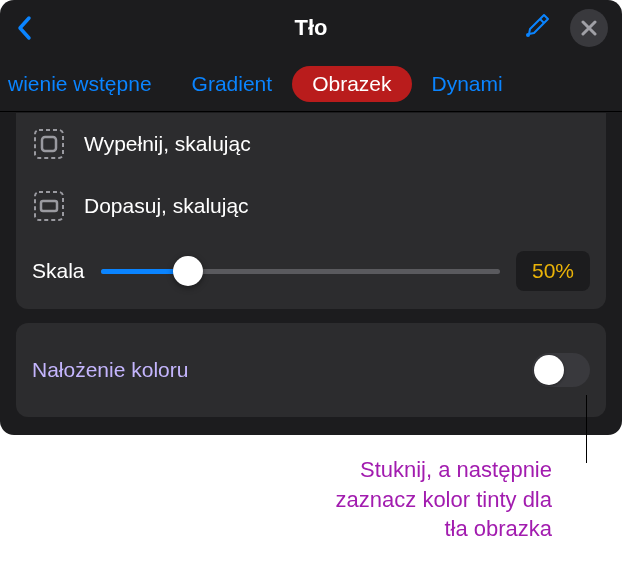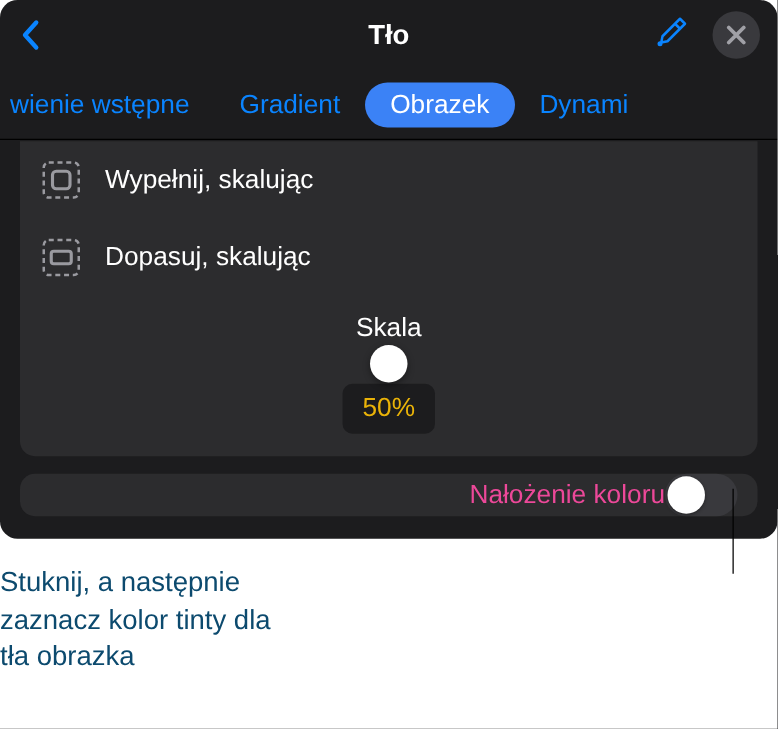--- a/index.html
+++ b/index.html
@@ -83,21 +83,21 @@
       cursor: pointer;
     }
     .tab.partial-left {
       padding-left: 6px;
       text-align: center;
     }
     .tab.partial-right {
       padding-right: 6px;
     }
     .tab.active {
-      background: #3b82f6;
+      background: #b91c1c;
       color: #fff;
     }
     .content {
       padding: 0 16px 18px 16px;
     }
     .card {
       background: #2c2c2e;
       border-radius: 12px;
       margin-top: 14px;
     }
@@ -117,21 +117,20 @@
       justify-content: center;
       flex-shrink: 0;
     }
     .scale-row {
       display: flex;
       align-items: center;
       padding: 14px 16px 18px 16px;
       gap: 16px;
       color: #fff;
       font-size: 21px;
-      flex-direction: column;
     }
     .slider-wrap {
       flex: 1;
       position: relative;
       height: 24px;
       display: flex;
       align-items: center;
     }
     .slider-track {
       position: absolute;
@@ -164,23 +163,23 @@
       border-radius: 8px;
       padding: 8px 16px;
       color: #eab308;
       font-size: 21px;
       min-width: 70px;
       text-align: center;
     }
     .overlay-row {
       display: flex;
       align-items: center;
-      justify-content: flex-end;
-      padding: 0 16px;
-      color: #ec4899;
+      justify-content: space-between;
+      padding: 30px 16px;
+      color: #c4b5fd;
       font-size: 21px;
     }
     .switch {
       width: 58px;
       height: 34px;
       background: #39393d;
       border-radius: 17px;
       position: relative;
       cursor: pointer;
     }
@@ -191,21 +190,22 @@
       width: 30px;
       height: 30px;
       background: #fff;
       border-radius: 50%;
       box-shadow: 0 1px 3px rgba(0,0,0,0.4);
     }
     .callout {
       position: relative;
       margin-top: 20px;
       margin-right: 70px;
-      color: #0c4a6e;
+      text-align: right;
+      color: #a21caf;
       font-size: 22px;
       line-height: 1.35;
     }
     .callout-line {
       position: absolute;
       right: -35px;
       top: -60px;
       width: 1px;
       height: 68px;
       background: #000;

